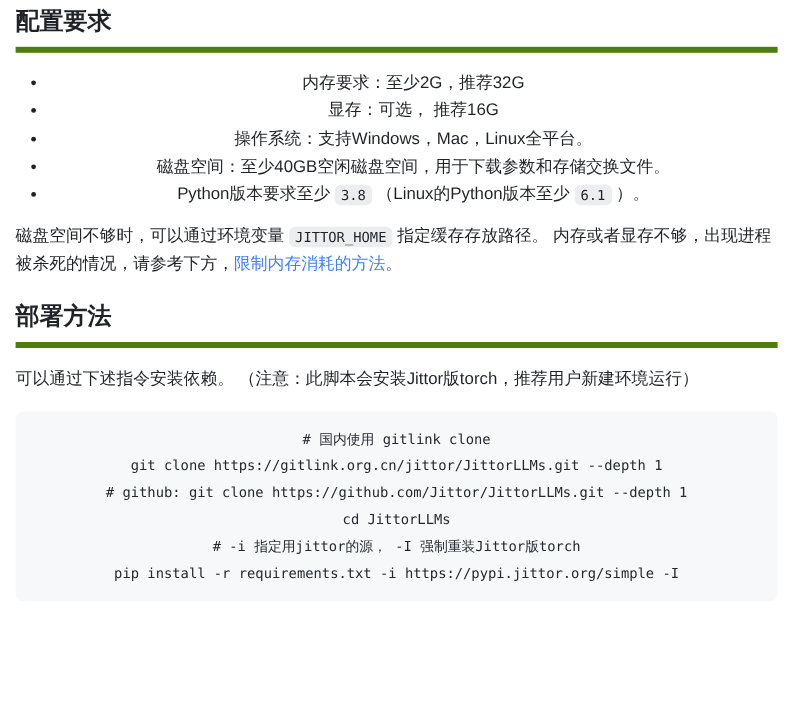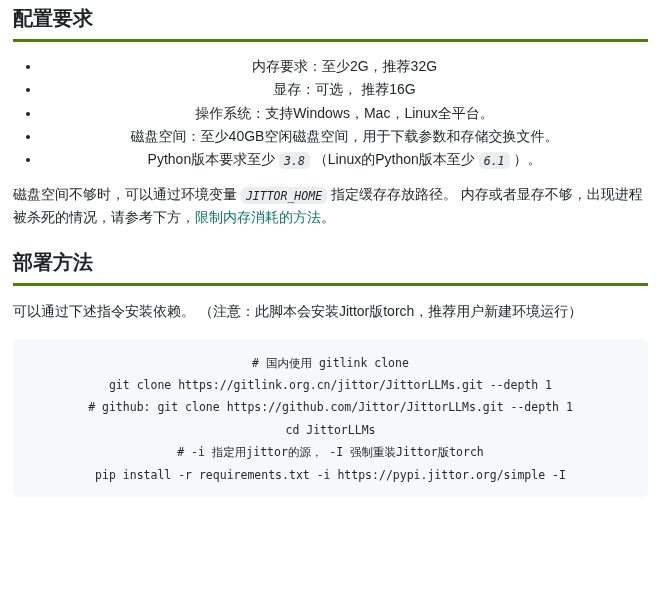--- a/index.html
+++ b/index.html
@@ -14,47 +14,46 @@
   }
   .markdown-body {
     padding: 6px 22px 10px 13px;
   }
   h2 {
     font-size: 20px;
     font-weight: 700;
     line-height: 1.25;
     margin: 0 0 14px 0;
     padding-bottom: 8px;
-    border-bottom: 3px solid #4d7c0f;
+    border-bottom: 5px solid #4d7c0f;
   }
   h2.spaced { margin-top: 22px; }
   p { margin: 14px 0; }
   ul {
     margin: 12px 0 14px 0;
     padding-left: 28px;
     text-align: center;
   }
   li {
     margin-top: 3px;
     line-height: 1.45;
   }
   li::marker { color: #1f2328; }
   a {
-    color: #0f766e;
+    color: #3b82f6;
     text-decoration: none;
     cursor: pointer;
   }
   code.inline {
     font-family: "DejaVu Sans Mono", "Liberation Mono", monospace;
     font-size: 11.5px;
     background: rgba(175, 184, 193, 0.25);
     padding: 1.5px 5px;
     border-radius: 5px;
     white-space: pre-wrap;
-    font-style: italic;
   }
   pre.code-block {
     background: #f6f8fa;
     border-radius: 6px;
     padding: 12px 16px;
     margin: 16px 0;
     overflow: auto;
     text-align: center;
   }
   pre.code-block code {

